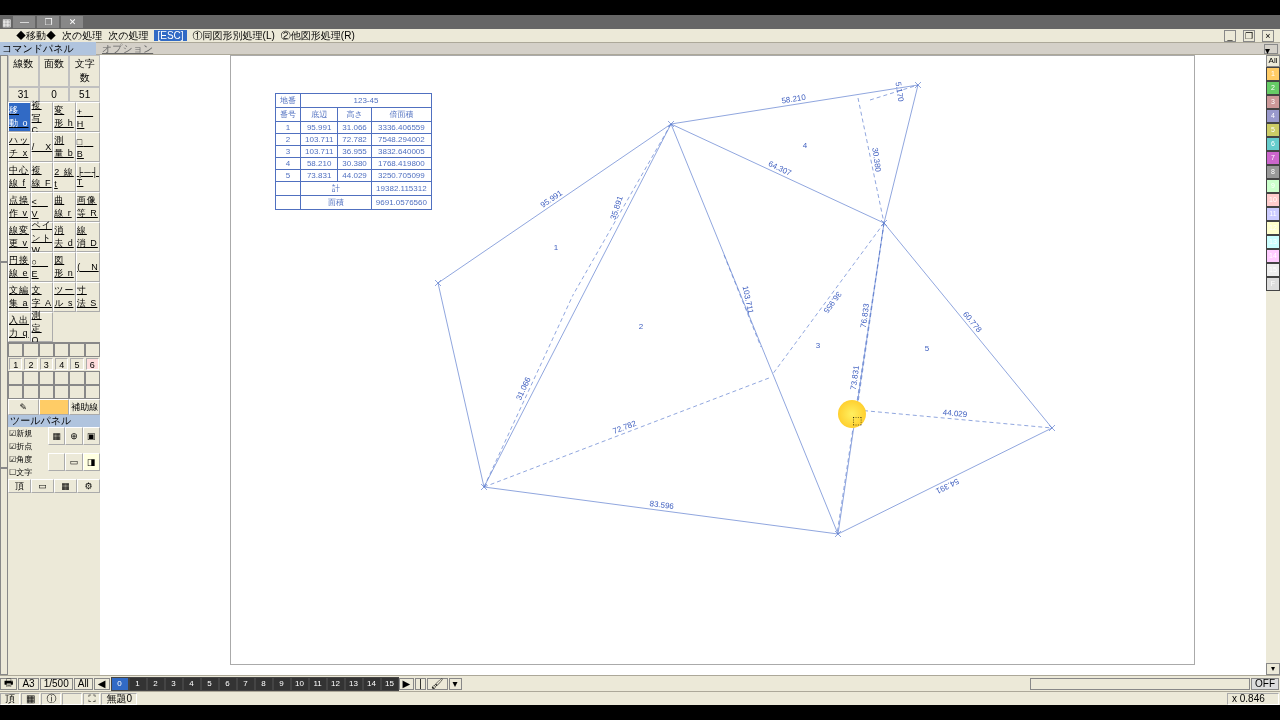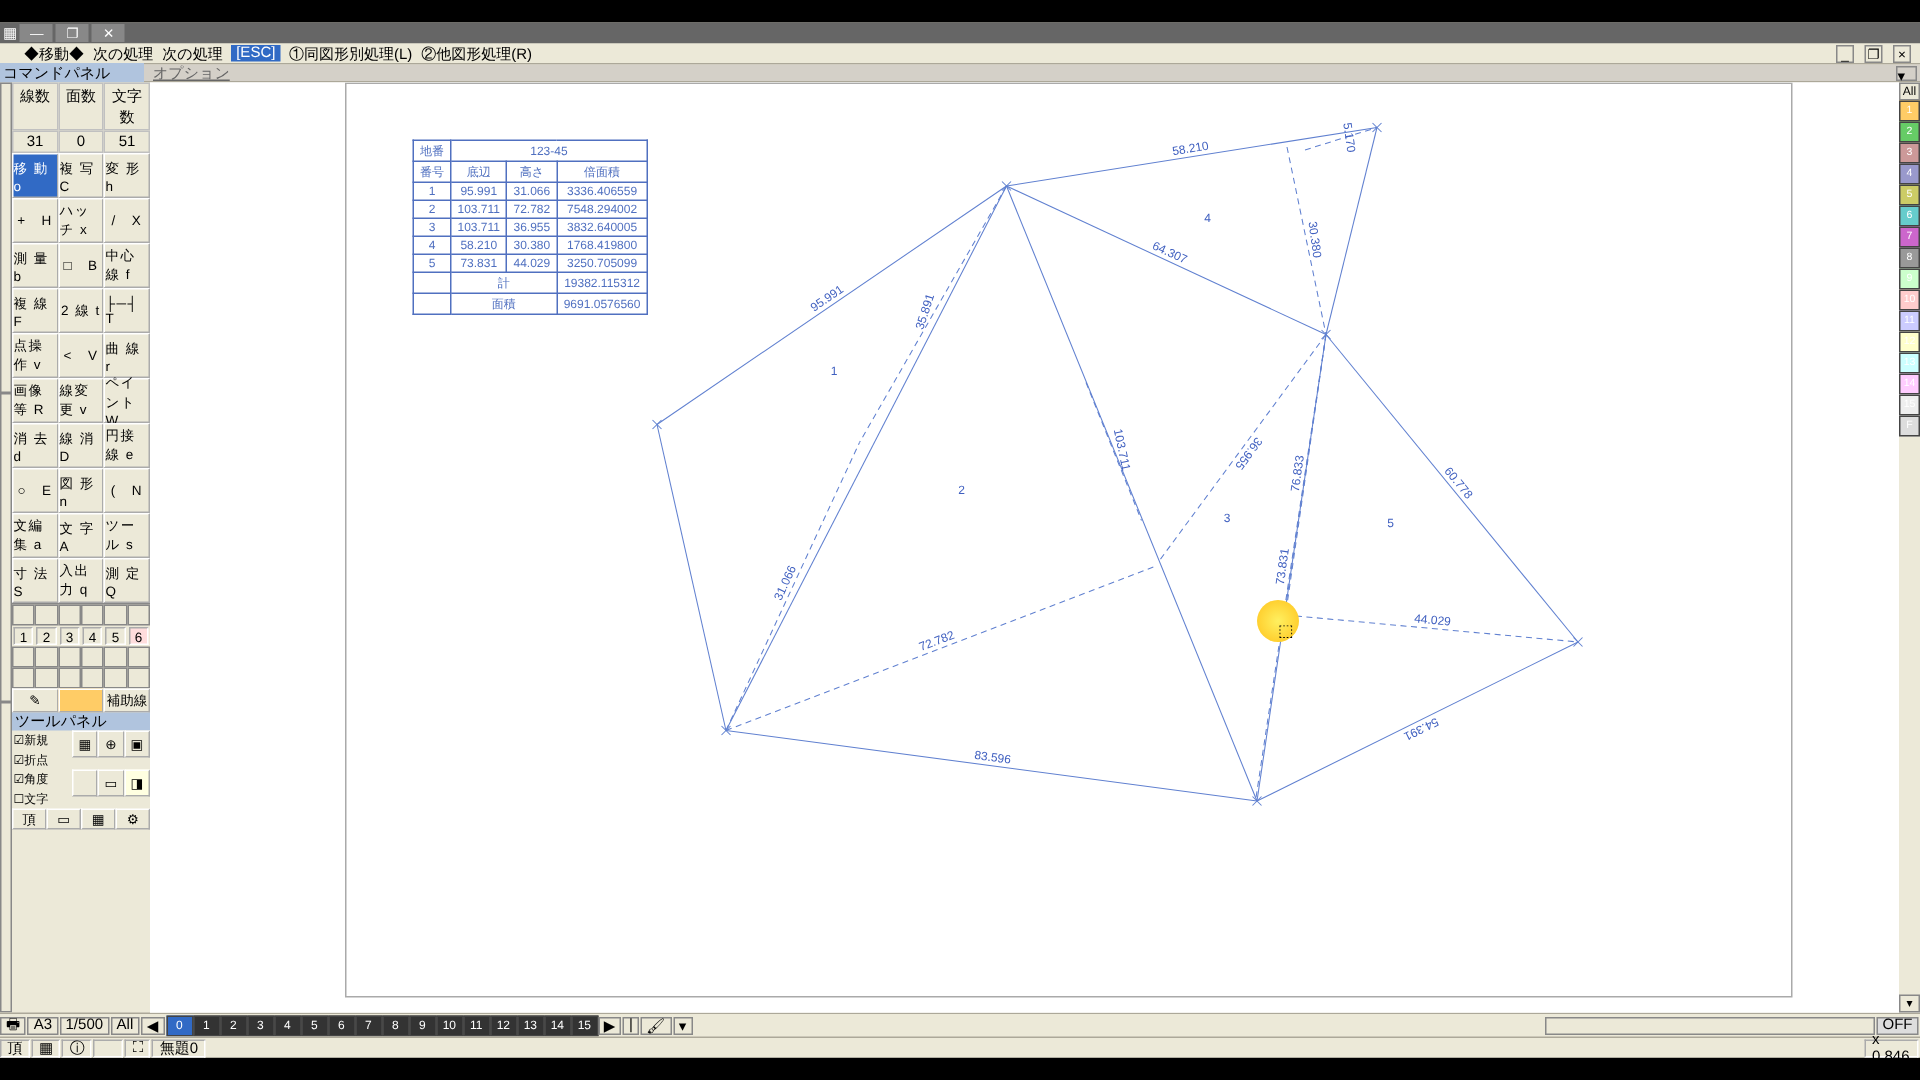--- a/index.html
+++ b/index.html
@@ -15,21 +15,21 @@
 .menubar .right-ctrls .sq { width: 12px; height: 12px; border: 1px solid #888; margin-left: 1px; text-align: center; line-height: 10px; cursor: pointer; font-size: 9px; }
 .panelbar { height: 12px; background: #d4d0c8; display: flex; align-items: center; font-size: 9px; border-bottom: 1px solid #aca899; }
 .panelbar .label { width: 96px; padding-left: 2px; background: #b0c4de; }
 .panelbar .opt { padding-left: 6px; color: #666; flex: 1; text-decoration: underline; }
 .panelbar .combo { width: 14px; height: 10px; border: 1px solid #888; margin-right: 2px; }
 .content { flex: 1; display: flex; min-height: 0; }
 .sidepanel { width: 92px; background: #ece9d8; display: flex; flex-direction: column; }
 .counts { display: flex; flex-direction: column; }
 .counts .row { display: flex; }
 .counts .cell { flex: 1; text-align: center; font-size: 10px; border: 1px solid #c0c0c0; background: #ece9d8; padding: 1px 0; }
-.tool-grid { display: grid; grid-template-columns: 1fr 1fr 1fr; }
+.tool-grid { display: grid; grid-template-columns: 1fr 1fr 1fr 1fr; text-decoration: underline; }
 .tool-grid .tool { height: 30px; border: 1px outset #fff; background: #ece9d8; display: flex; align-items: center; justify-content: center; font-size: 9px; cursor: pointer; letter-spacing: 1px; }
 .tool-grid .tool.selected { background: #316ac5; color: #fff; }
 .edge-tab { width: 8px; background: #ece9d8; display: flex; flex-direction: column; }
 .edge-tab .t { flex: 1; border: 1px solid #888; }
 .linepanel { border-top: 1px solid #888; background: #ece9d8;}
 .linerow { display: flex; height: 14px; align-items: center; }
 .linerow .sw { flex: 1; height: 12px; border: 1px inset #fff; margin: 0 1px; text-align: center; line-height: 12px; font-size: 9px; }
 .linerow .sw.red { background: #fdd; }
 .style-strip { height: 14px; display: flex; }
 .style-strip div { flex: 1; border: 1px solid #888; }
@@ -402,15 +402,15 @@
   </div>
 
   <div class="statusbar">
     <div class="cell">頂</div>
     <div class="cell">▦</div>
     <div class="cell">ⓘ</div>
     <div class="cell" style="width:20px"></div>
     <div class="cell">⛶</div>
     <div class="cell">無題0</div>
     <div class="spacer" style="flex:1"></div>
-    <div class="cell" style="width:36px">x  0.846</div>
+    <div class="cell" style="width:52px">x  0.846</div>
   </div>
 </div>
 
 </body></html>

